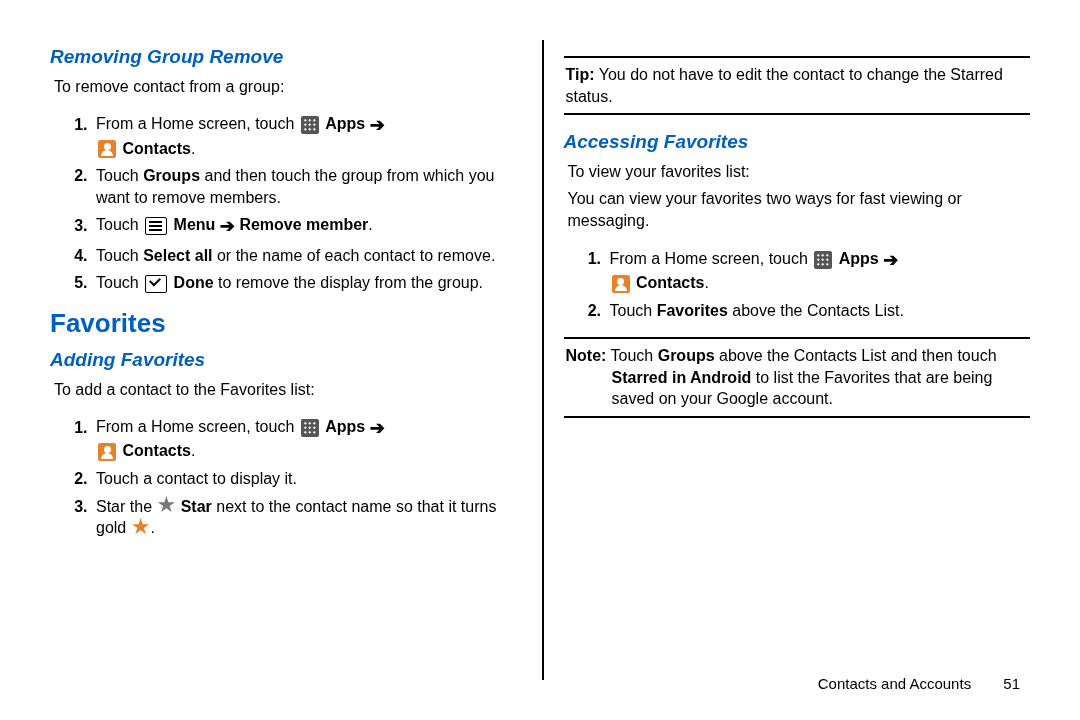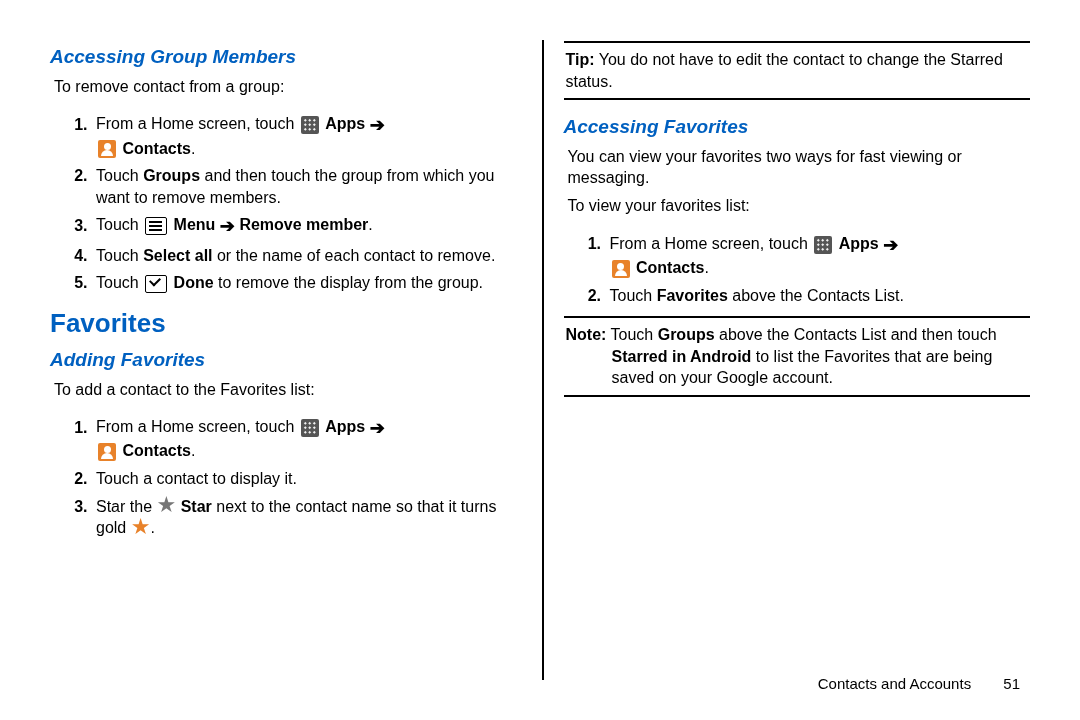--- a/index.html
+++ b/index.html
@@ -137,40 +137,40 @@
   .star-grey { color: #777; }
   .arrow {
     font-weight: bold;
     font-size: 18px;
     vertical-align: middle;
   }
   .tip-box, .note-box {
     border-top: 2px solid #000;
     border-bottom: 2px solid #000;
     padding: 6px 2px;
-    margin: 1px 0 14px 0;
+    margin: 16px 0 14px 0;
   }
   .note-box .indent2 { margin-left: 46px; display:block; }
   .footer {
     position: absolute;
     bottom: 8px;
     right: 60px;
     font-size: 15px;
     text-align: center;
   }
   .footer .pg { display:inline-block; margin-left: 28px; }
 </style>
 </head>
 <body>
 
 <div class="page">
 
   <div class="col">
 
-    <div class="h-removing">Accessing Group Members</div>
+    <div class="h-removing">Removing Group Remove</div>
     <div class="intro">To remove contact from a group:</div>
 
     <ol class="steps">
       <li>
         <span>From a Home screen, touch </span>
         <span class="icon apps-icon"></span>
         <b>Apps</b>
         <span class="arrow">➔</span><br>
         <span class="icon contacts-icon"></span>
         <b>Contacts</b><span>.</span>
@@ -220,22 +220,22 @@
     </ol>
   </div>
 
   <div class="col col-right">
 
     <div class="tip-box">
       <b>Tip:</b><span> You do not have to edit the contact to change the Starred status.</span>
     </div>
 
     <div class="h-accessing">Accessing Favorites</div>
+    <div class="intro">To view your favorites list:</div>
     <div class="intro">You can view your favorites two ways for fast viewing or messaging.</div>
-    <div class="intro">To view your favorites list:</div>
 
     <ol class="steps">
       <li>
         <span>From a Home screen, touch </span>
         <span class="icon apps-icon"></span>
         <b>Apps</b>
         <span class="arrow">➔</span><br>
         <span class="icon contacts-icon"></span>
         <b>Contacts</b><span>.</span>
       </li>

